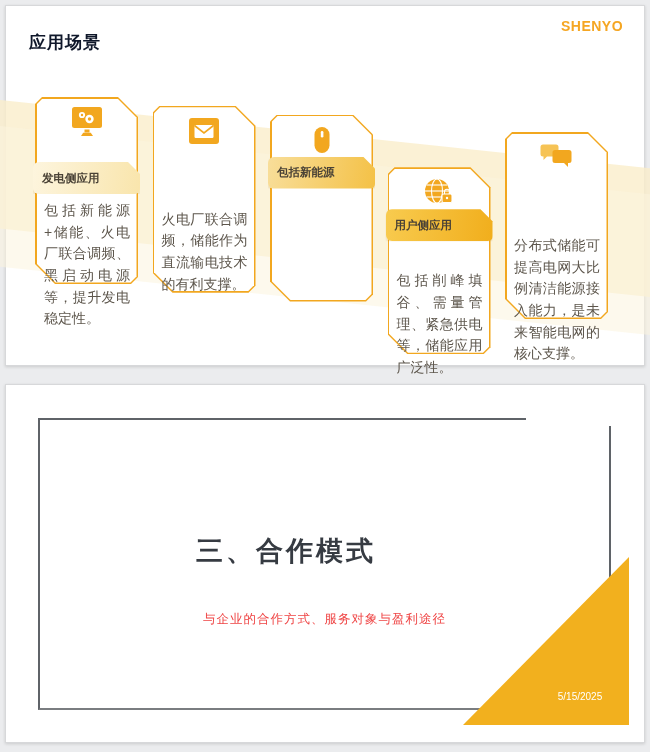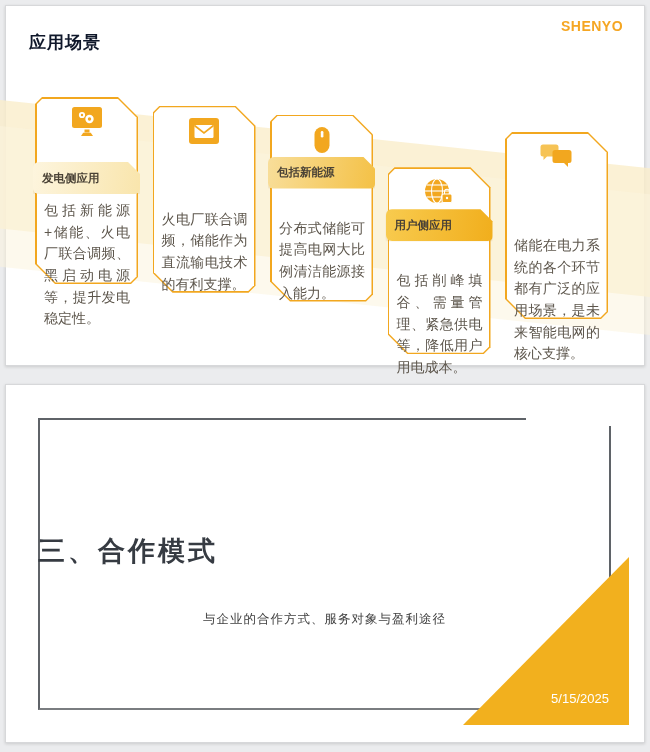--- a/index.html
+++ b/index.html
@@ -48,28 +48,28 @@
   .banner-v4{background:linear-gradient(100deg,#F8CB4F 0%,#F1AE1C 100%);}
   .banner-label{padding-left:9px;font-size:11.5px;font-weight:bold;color:#4a4236;white-space:nowrap;}
   .card-body{
     position:absolute;left:9px;right:8px;top:103px;
     font-size:14px;line-height:1.55;color:#5d564c;text-align:justify;
   }
 
   
   .frame{position:absolute;left:32px;top:33px;width:573px;height:292px;border:2px solid #5f6368;box-sizing:border-box;border-bottom-color:#7a7d80;}
   .logo-patch{position:absolute;left:520px;top:1px;width:118px;height:40px;background:#fff;}
-  .s2-title{position:absolute;left:32px;top:148px;width:496px;font-size:27px;font-weight:bold;color:#363b42;letter-spacing:3px;}
-  .s2-subtitle{position:absolute;left:32px;top:226px;width:573px;text-align:center;font-size:12.5px;color:#404040;letter-spacing:1px;}
+  .s2-title{position:absolute;left:32px;top:148px;width:496px;text-align:center;font-size:27px;font-weight:bold;color:#363b42;letter-spacing:3px;}
+  .s2-subtitle{position:absolute;left:32px;top:226px;width:573px;text-align:center;font-size:12.5px;color:#ef4444;letter-spacing:1px;}
   .corner-triangle{
     position:absolute;left:457px;top:172px;width:166px;height:168px;
     background:#F2B01E;
     clip-path:polygon(100% 0,100% 100%,0 100%);
   }
-  .s2-date{position:absolute;left:536px;top:306px;width:76px;text-align:center;font-size:13px;color:#ffffff;}
+  .s2-date{position:absolute;left:536px;top:306px;width:76px;text-align:center;font-size:10px;color:#ffffff;}
 </style>
 </head>
 <body>
 
 <section class="slide" id="slide1">
   <div class="band band1"></div>
   <div class="band band2"></div>
   <div class="s1-title">应用场景</div>
   <div class="logo">SHENYO</div>
   <div id="cards-row">
@@ -111,21 +111,20 @@
     <div class="card-inner"></div>
     <div class="card-icon">
           <svg width="30" height="30" viewBox="0 0 30 30">
             <rect x="7.5" y="2" width="15" height="26" rx="7.5" fill="#F2A71F"></rect>
             <rect x="13.8" y="6" width="2.6" height="6.5" rx="1.3" fill="#fff"></rect>
           </svg>
         </div>
     <div class="banner banner-v3">
       <span class="banner-label">包括新能源</span>
     </div>
-    <div class="card-body">分布式储能可提高电网大比例清洁能源接入能力。</div>
   </div>
 
   <div class="card" style="left: 381.5px; top: 117.25px; margin-top: 44px;">
     <div class="card-border"></div>
     <div class="card-inner"></div>
     <div class="card-icon">
           <svg width="32" height="30" viewBox="0 0 32 30">
             <circle cx="14" cy="14" r="12" fill="#F2A71F"></circle>
             <g stroke="#fff" stroke-width="1.1" fill="none">
               <ellipse cx="14" cy="14" rx="5.5" ry="12"></ellipse>
@@ -134,33 +133,33 @@
               <line x1="3.6" y1="20" x2="24.4" y2="20"></line>
             </g>
             <rect x="19" y="17" width="10" height="8.5" rx="1.5" fill="#F2A71F" stroke="#fff" stroke-width="1.1"></rect>
             <path d="M21.5 17 v-2.2 a2.5 2.5 0 0 1 5 0 V17" stroke="#fff" stroke-width="1.1" fill="none"></path>
             <circle cx="24" cy="21" r="1.2" fill="#fff"></circle>
           </svg>
         </div>
     <div class="banner banner-v4">
       <span class="banner-label">用户侧应用</span>
     </div>
-    <div class="card-body">包括削峰填谷、需量管理、紧急供电等，降低用户用电成本。</div>
+    <div class="card-body">包括削峰填谷、需量管理、紧急供电等，储能应用广泛性。</div>
   </div>
 
   <div class="card" style="left: 499px; top: 126px;">
     <div class="card-border"></div>
     <div class="card-inner"></div>
     <div class="card-icon">
           <svg width="34" height="28" viewBox="0 0 34 28">
             <path d="M3 1.5 h13 a2.5 2.5 0 0 1 2.5 2.5 v7 a2.5 2.5 0 0 1 -2.5 2.5 h-9 l-3.5 3.5 v-3.5 h-0.5 a2.5 2.5 0 0 1 -2.5 -2.5 v-7 a2.5 2.5 0 0 1 2.5 -2.5 z" fill="#F6C355"></path>
             <path d="M15 7 h14 a2.5 2.5 0 0 1 2.5 2.5 v8 a2.5 2.5 0 0 1 -2.5 2.5 h-1 v4 l-4 -4 h-9 a2.5 2.5 0 0 1 -2.5 -2.5 v-8 a2.5 2.5 0 0 1 2.5 -2.5 z" fill="#F2A71F"></path>
           </svg>
         </div>
-    <div class="card-body">储能在电力系统的各个环节都有广泛的应用场景，是未来智能电网的核心支撑。</div>
+    <div class="card-body">分布式储能可提高电网大比例清洁能源接入能力，是未来智能电网的核心支撑。</div>
   </div>
 </div>
 </section>
 
 <section class="slide" id="slide2">
   <div class="frame"></div>
   <div class="logo-patch">
     
   </div>
   <div class="s2-title">三、合作模式</div>

